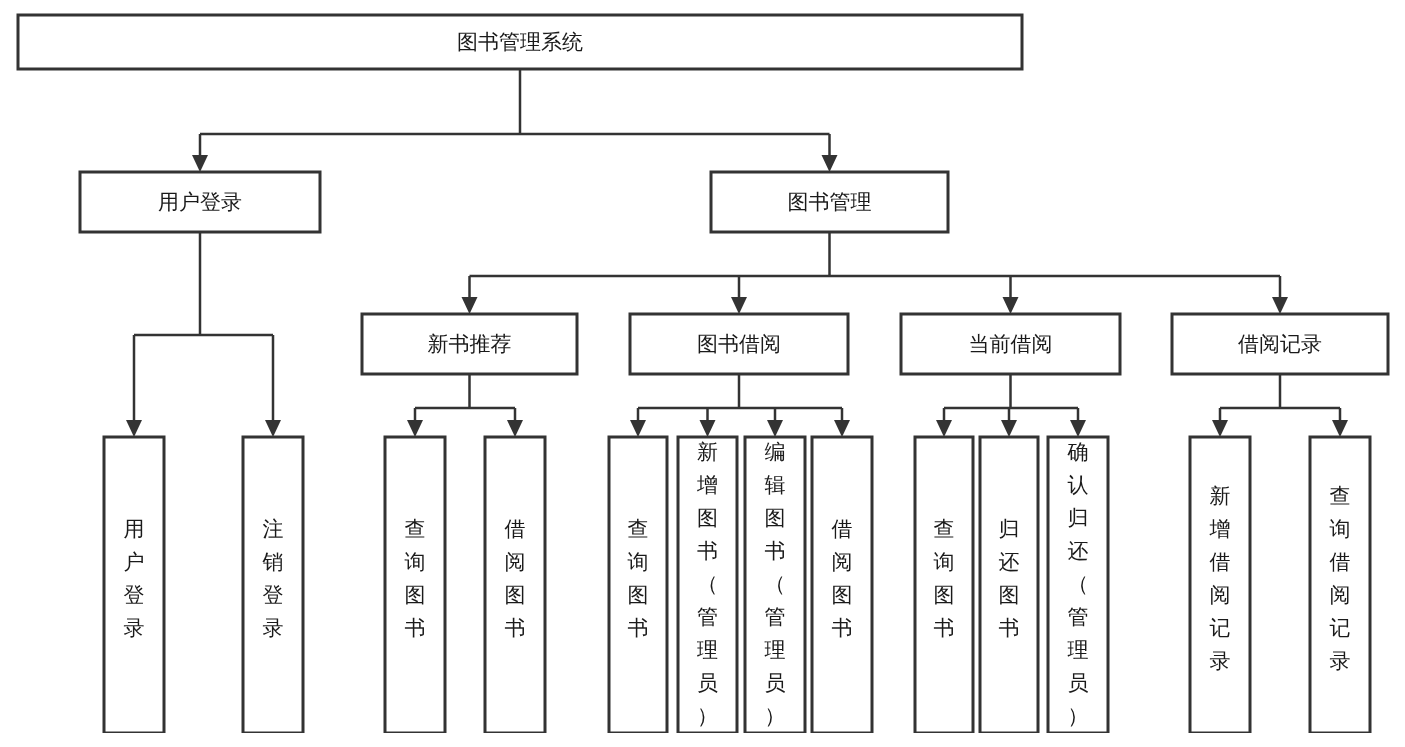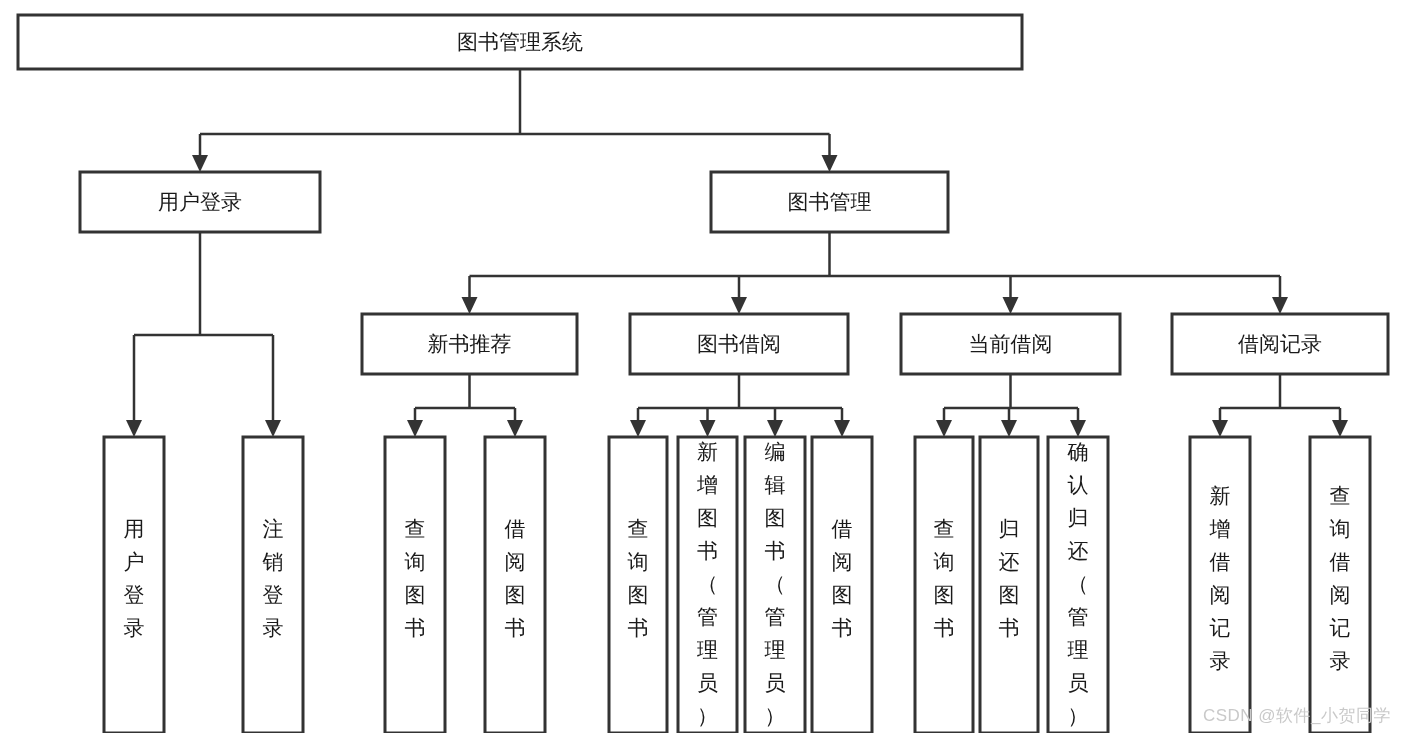--- a/index.html
+++ b/index.html
@@ -199,14 +199,13 @@
         <g>
           <rect x="1190" y="437" width="60" height="296" class="node-rect"></rect>
           <text x="1220" y="502.5" class="node-label-vertical"><tspan x="1220" dy="0">新</tspan><tspan x="1220" dy="33">增</tspan><tspan x="1220" dy="33">借</tspan><tspan x="1220" dy="33">阅</tspan><tspan x="1220" dy="33">记</tspan><tspan x="1220" dy="33">录</tspan></text>
         </g>
         <g>
           <rect x="1310" y="437" width="60" height="296" class="node-rect"></rect>
           <text x="1340" y="502.5" class="node-label-vertical"><tspan x="1340" dy="0">查</tspan><tspan x="1340" dy="33">询</tspan><tspan x="1340" dy="33">借</tspan><tspan x="1340" dy="33">阅</tspan><tspan x="1340" dy="33">记</tspan><tspan x="1340" dy="33">录</tspan></text>
         </g>
       </g>
   </svg>
-  <div class="watermark">CSDN @软件_小贺同学</div>
 </div>
 
 </body></html>

